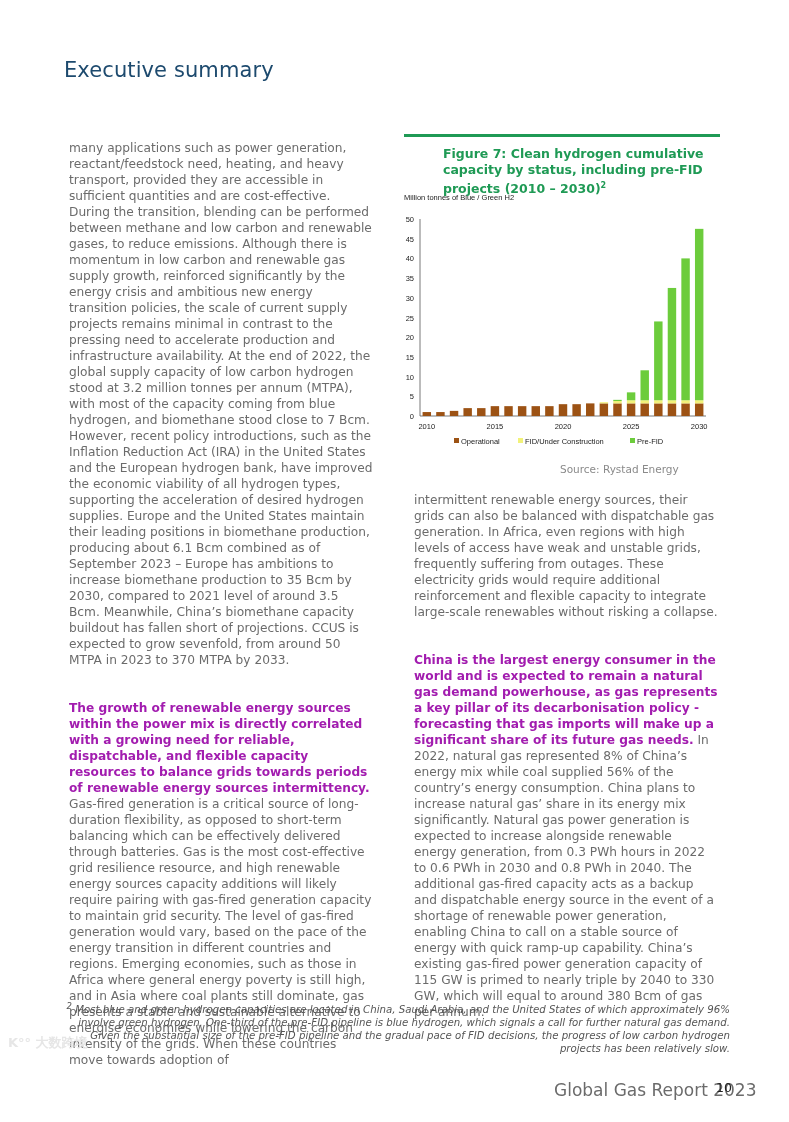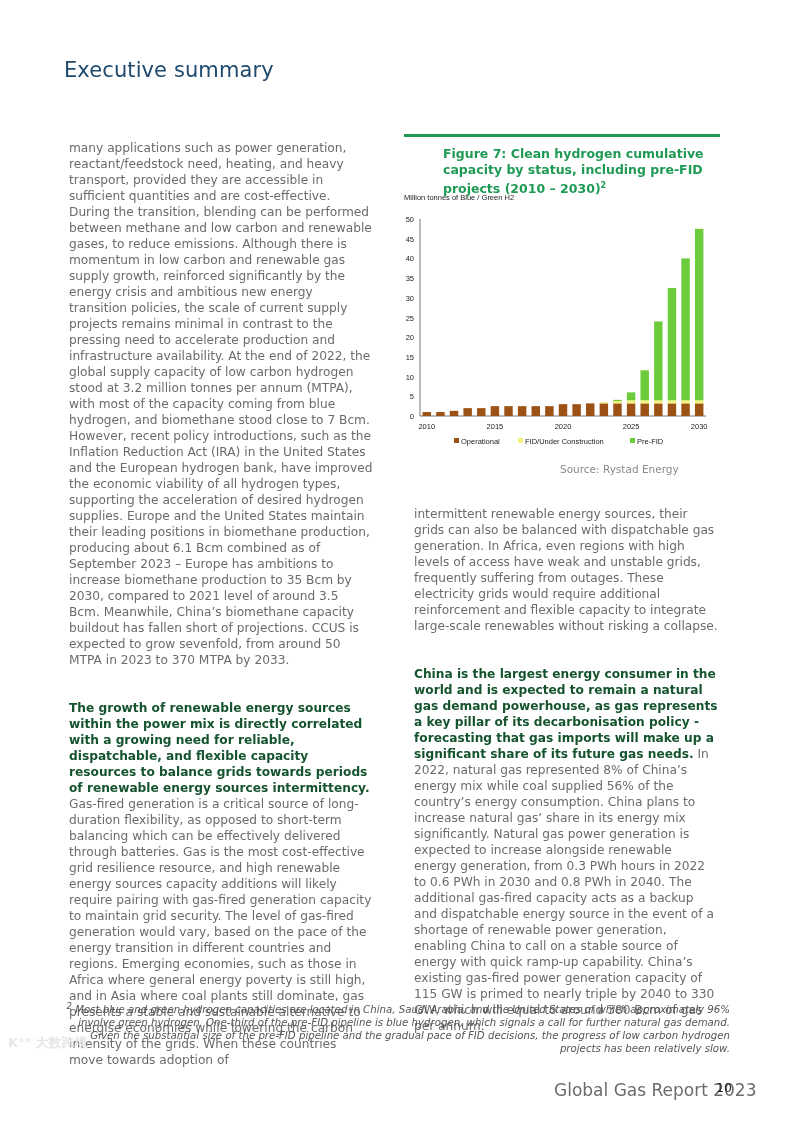--- a/index.html
+++ b/index.html
@@ -1,23 +1,23 @@
 <!DOCTYPE html>
 <html><head>
 <meta charset="utf-8">
 <style>
   html, body { margin:0; padding:0; }
   body { width:789px; height:1122px; background:#ffffff; position:relative; overflow:hidden;
          font-family:"DejaVu Sans", sans-serif; }
   .title { position:absolute; left:64px; top:58px; font-size:21px; color:#1d4a6e; font-weight:normal; letter-spacing:0.1px; }
   .col { position:absolute; font-size:12.2px; line-height:16px; color:#6b6b6b; }
   .col p { margin:8px; }
-  .lead { color:#14532d; font-weight:bold; }
+  .lead { color:#a21caf; font-weight:bold; }
   .col-left { left:61px; top:132px; width:320px; }
-  .col-right { left:406px; top:498px; width:320px; }
+  .col-right { left:406px; top:484px; width:320px; }
   .spacer { height:16px; }
   .fig-rule { position:absolute; left:404px; top:134px; width:316px; height:3px; background:#1f9a55; }
   .fig-title { position:absolute; left:406px; top:146px; width:318px; font-size:12.5px; line-height:16px; font-weight:bold; color:#1f9a55;margin-left:37px; }
   .fig-title sup { font-size:8px; }
   .chart { position:absolute; left:396px; top:188px; width:320px; height:262px; }
   .source { position:absolute; left:560px; top:463px; width:160px; text-align:left; font-size:10.5px; color:#8a8a8a; }
   .footnote { position:absolute; left:60px; top:1000px; width:670px; font-size:10.2px; line-height:13px; font-style:italic; color:#555555;text-align:right; }
   .footer-text { position:absolute; left:554px; top:1080px; font-size:17px; color:#6b6b6b; }
   .page-num { position:absolute; left:716px; top:1080px; font-size:12.5px; color:#222222; }
   .watermark { position:absolute; left:8px; top:1034px; font-size:13px; color:#e6e6e6; font-weight:bold; }

